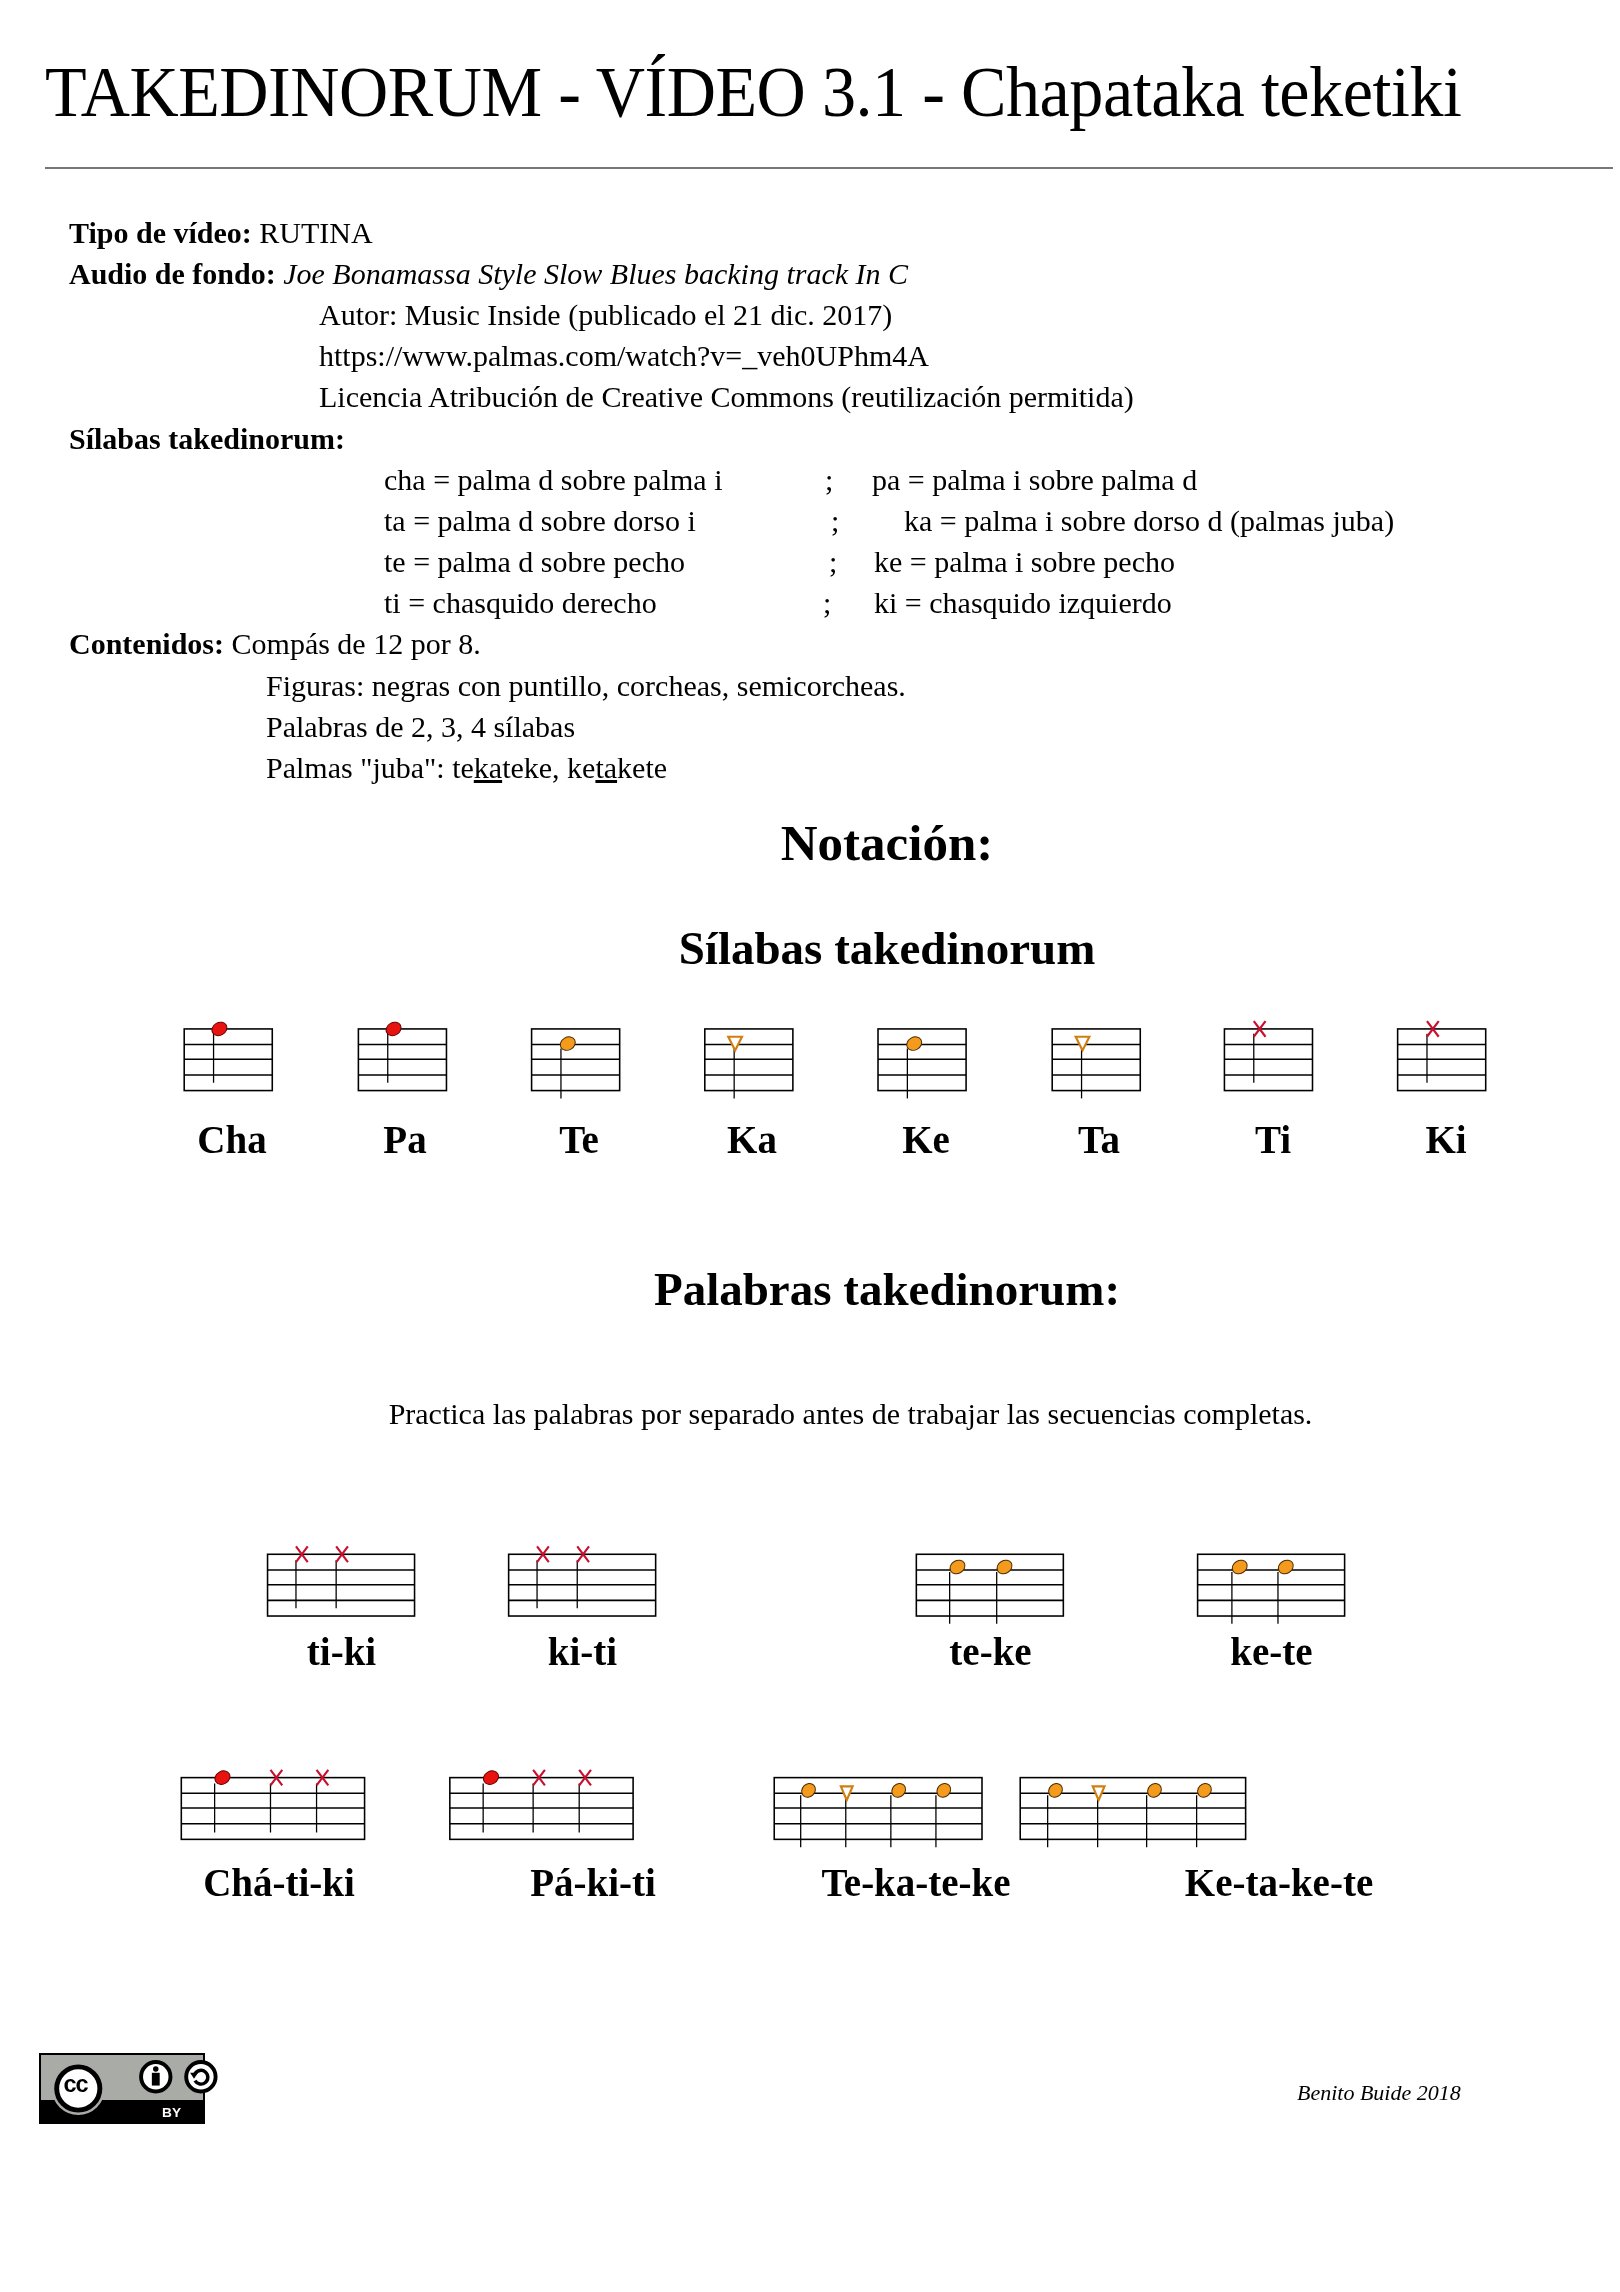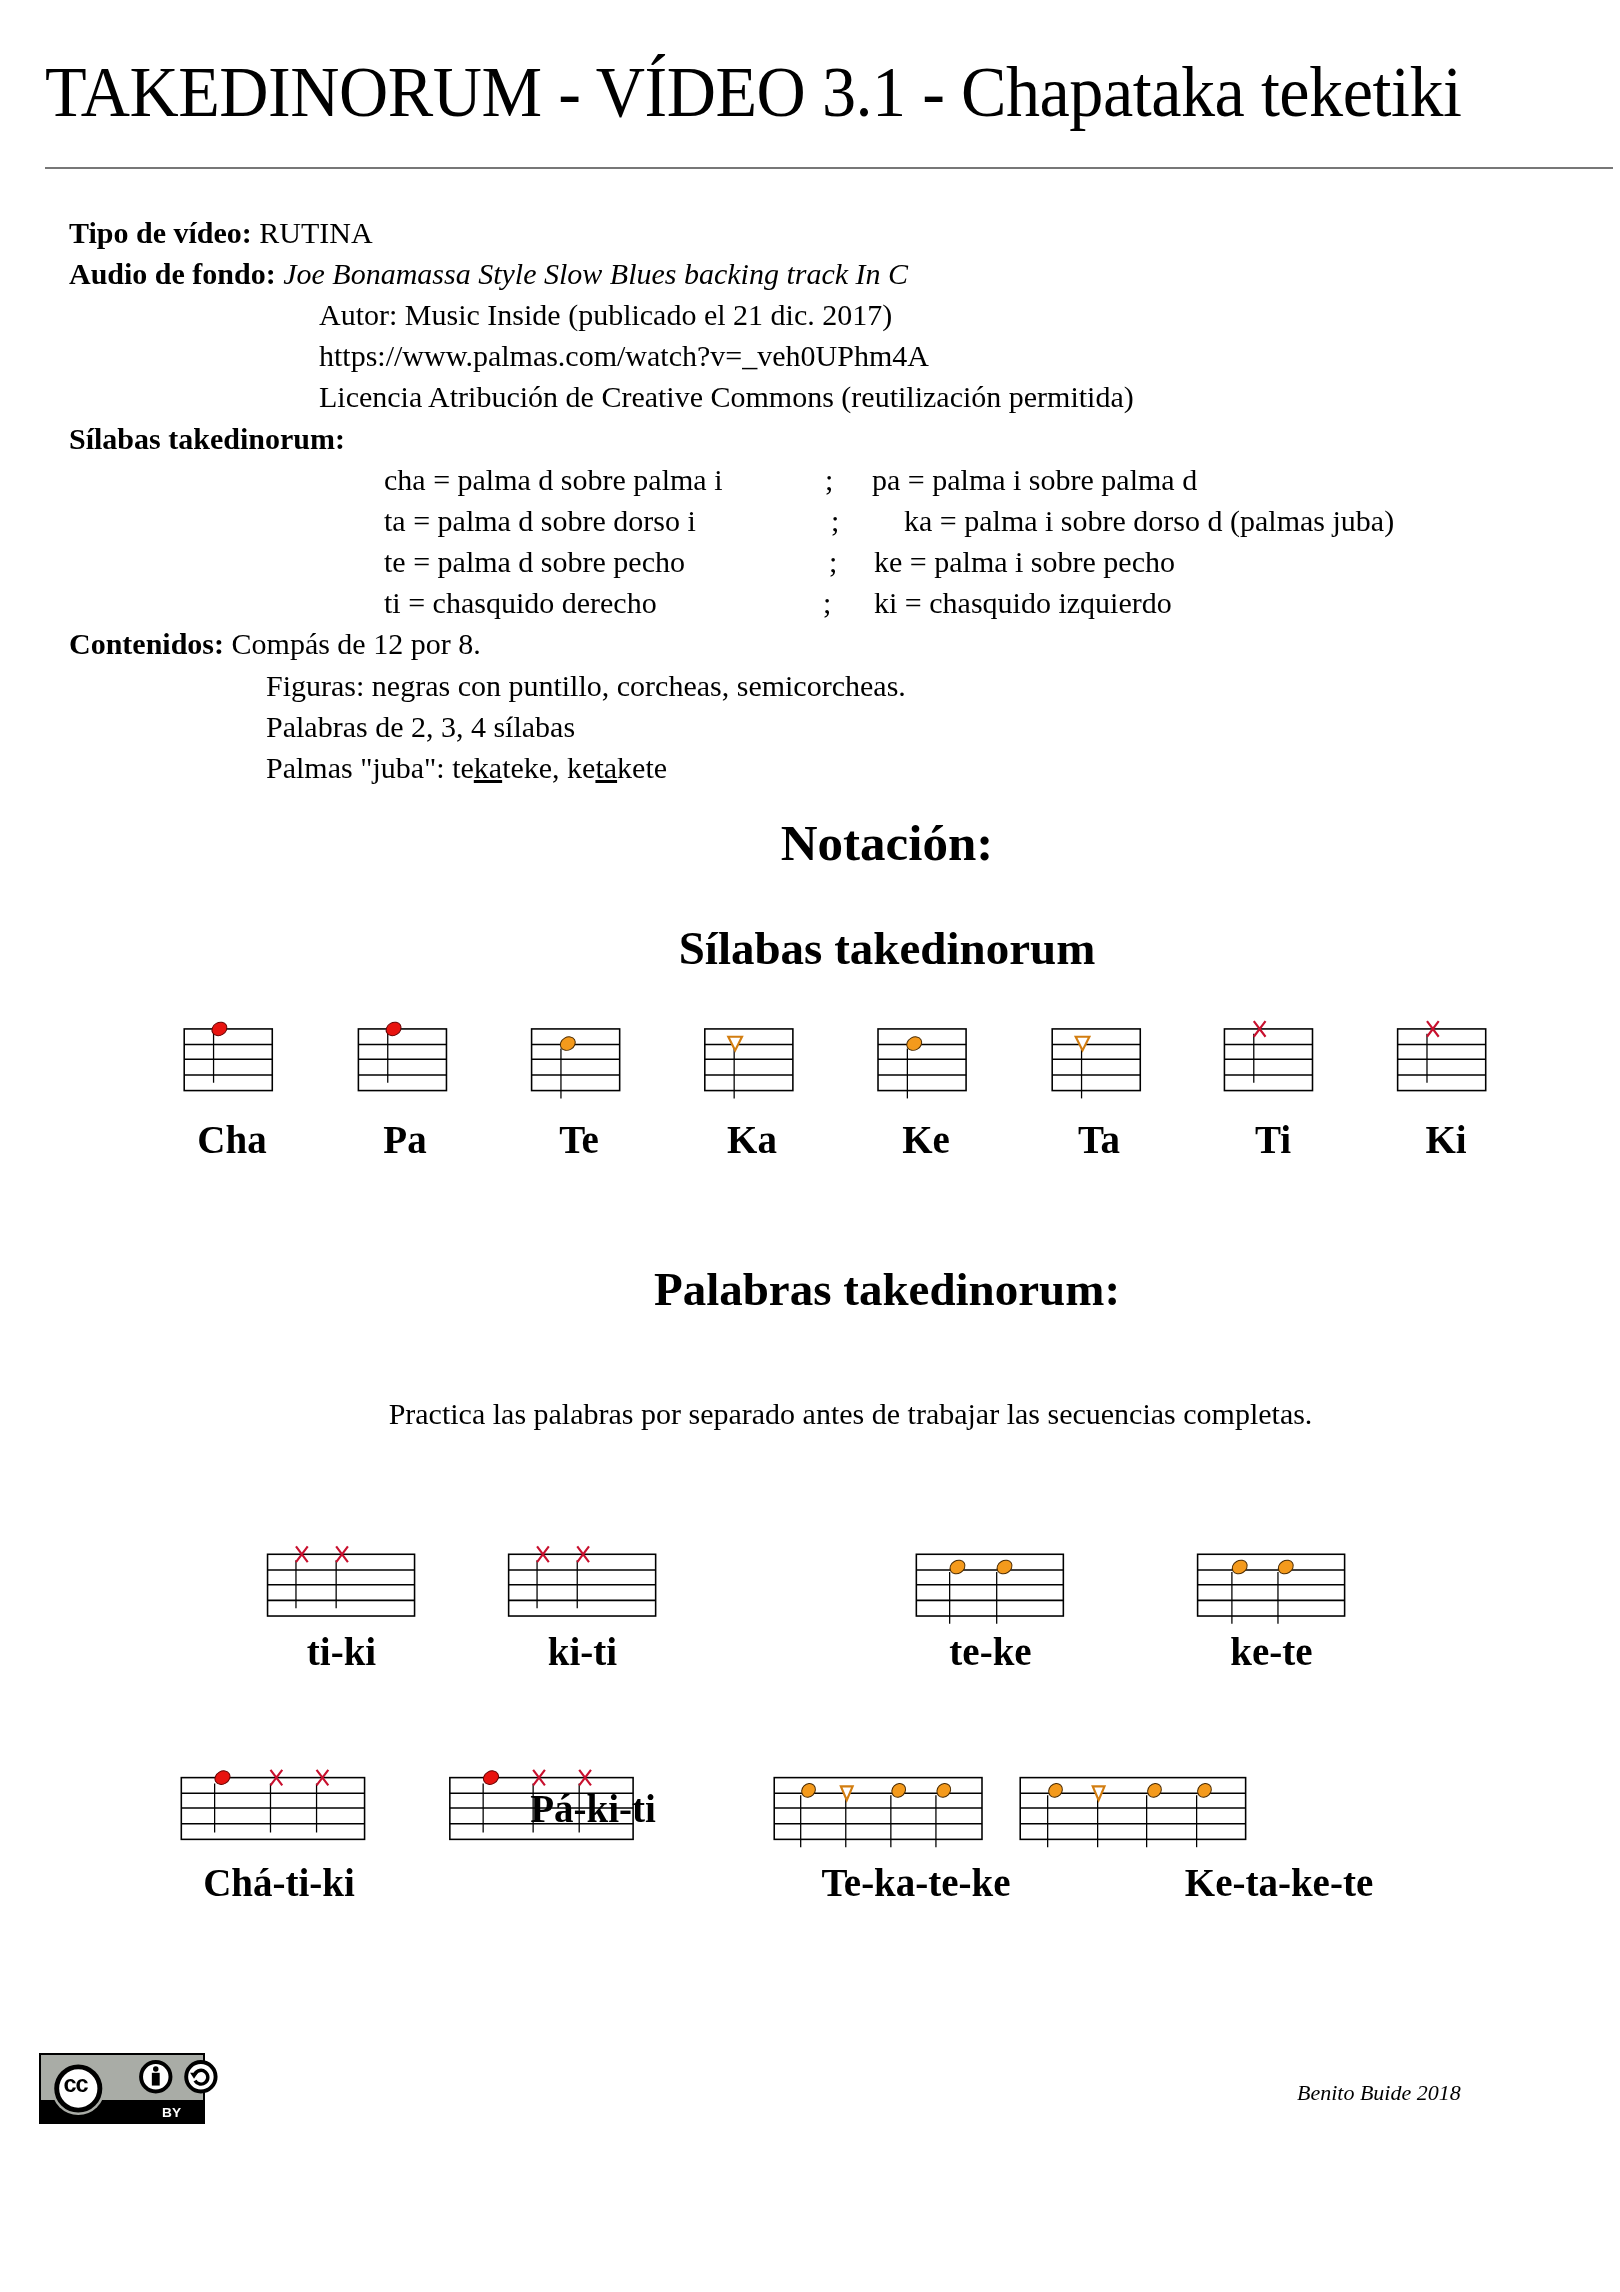--- a/index.html
+++ b/index.html
@@ -242,21 +242,21 @@
     <line x1="129" y1="42" x2="129" y2="95" stroke="#000" stroke-width="1.3"></line>
     <line x1="180" y1="42" x2="180" y2="95" stroke="#000" stroke-width="1.3"></line>
     <ellipse cx="36" cy="37" rx="7.5" ry="6.5" transform="rotate(-45 36 37)" fill="#f49a1c" stroke="#4a2a00" stroke-width="1"></ellipse>
     <polygon points="74,33 86,33 80,47" fill="#fff" stroke="#d27d10" stroke-width="2.2"></polygon>
     <ellipse cx="137" cy="37" rx="7.5" ry="6.5" transform="rotate(-45 137 37)" fill="#f49a1c" stroke="#4a2a00" stroke-width="1"></ellipse>
     <ellipse cx="188" cy="37" rx="7.5" ry="6.5" transform="rotate(-45 188 37)" fill="#f49a1c" stroke="#4a2a00" stroke-width="1"></ellipse>
   </g>
 </svg>
 
 <div class="syl-label" style="left:176px;width:206px;top:1860px;">Chá-ti-ki</div>
-<div class="syl-label" style="left:490px;width:206px;top:1786px;">Pá-ki-ti</div>
+<div class="syl-label" style="left:490px;width:206px;top:1860px;">Pá-ki-ti</div>
 <div class="syl-label" style="left:774px;width:284px;top:1860px;">Te-ka-te-ke</div>
 <div class="syl-label" style="left:1137px;width:284px;top:1860px;">Ke-ta-ke-te</div>
 
 <div id="cc" class="abs">
   <div class="bar"></div>
   <svg class="abs" style="left:0;top:0;" width="206" height="67" viewBox="0 0 210 68">
     <circle cx="38" cy="34" r="27" fill="#a9aca6"></circle>
     <circle cx="38" cy="34" r="22" fill="#fff" stroke="#000" stroke-width="5"></circle>
     <circle cx="117" cy="22" r="15" fill="#fff" stroke="#000" stroke-width="4"></circle>
     <circle cx="117" cy="14" r="2.8" fill="#000"></circle>

